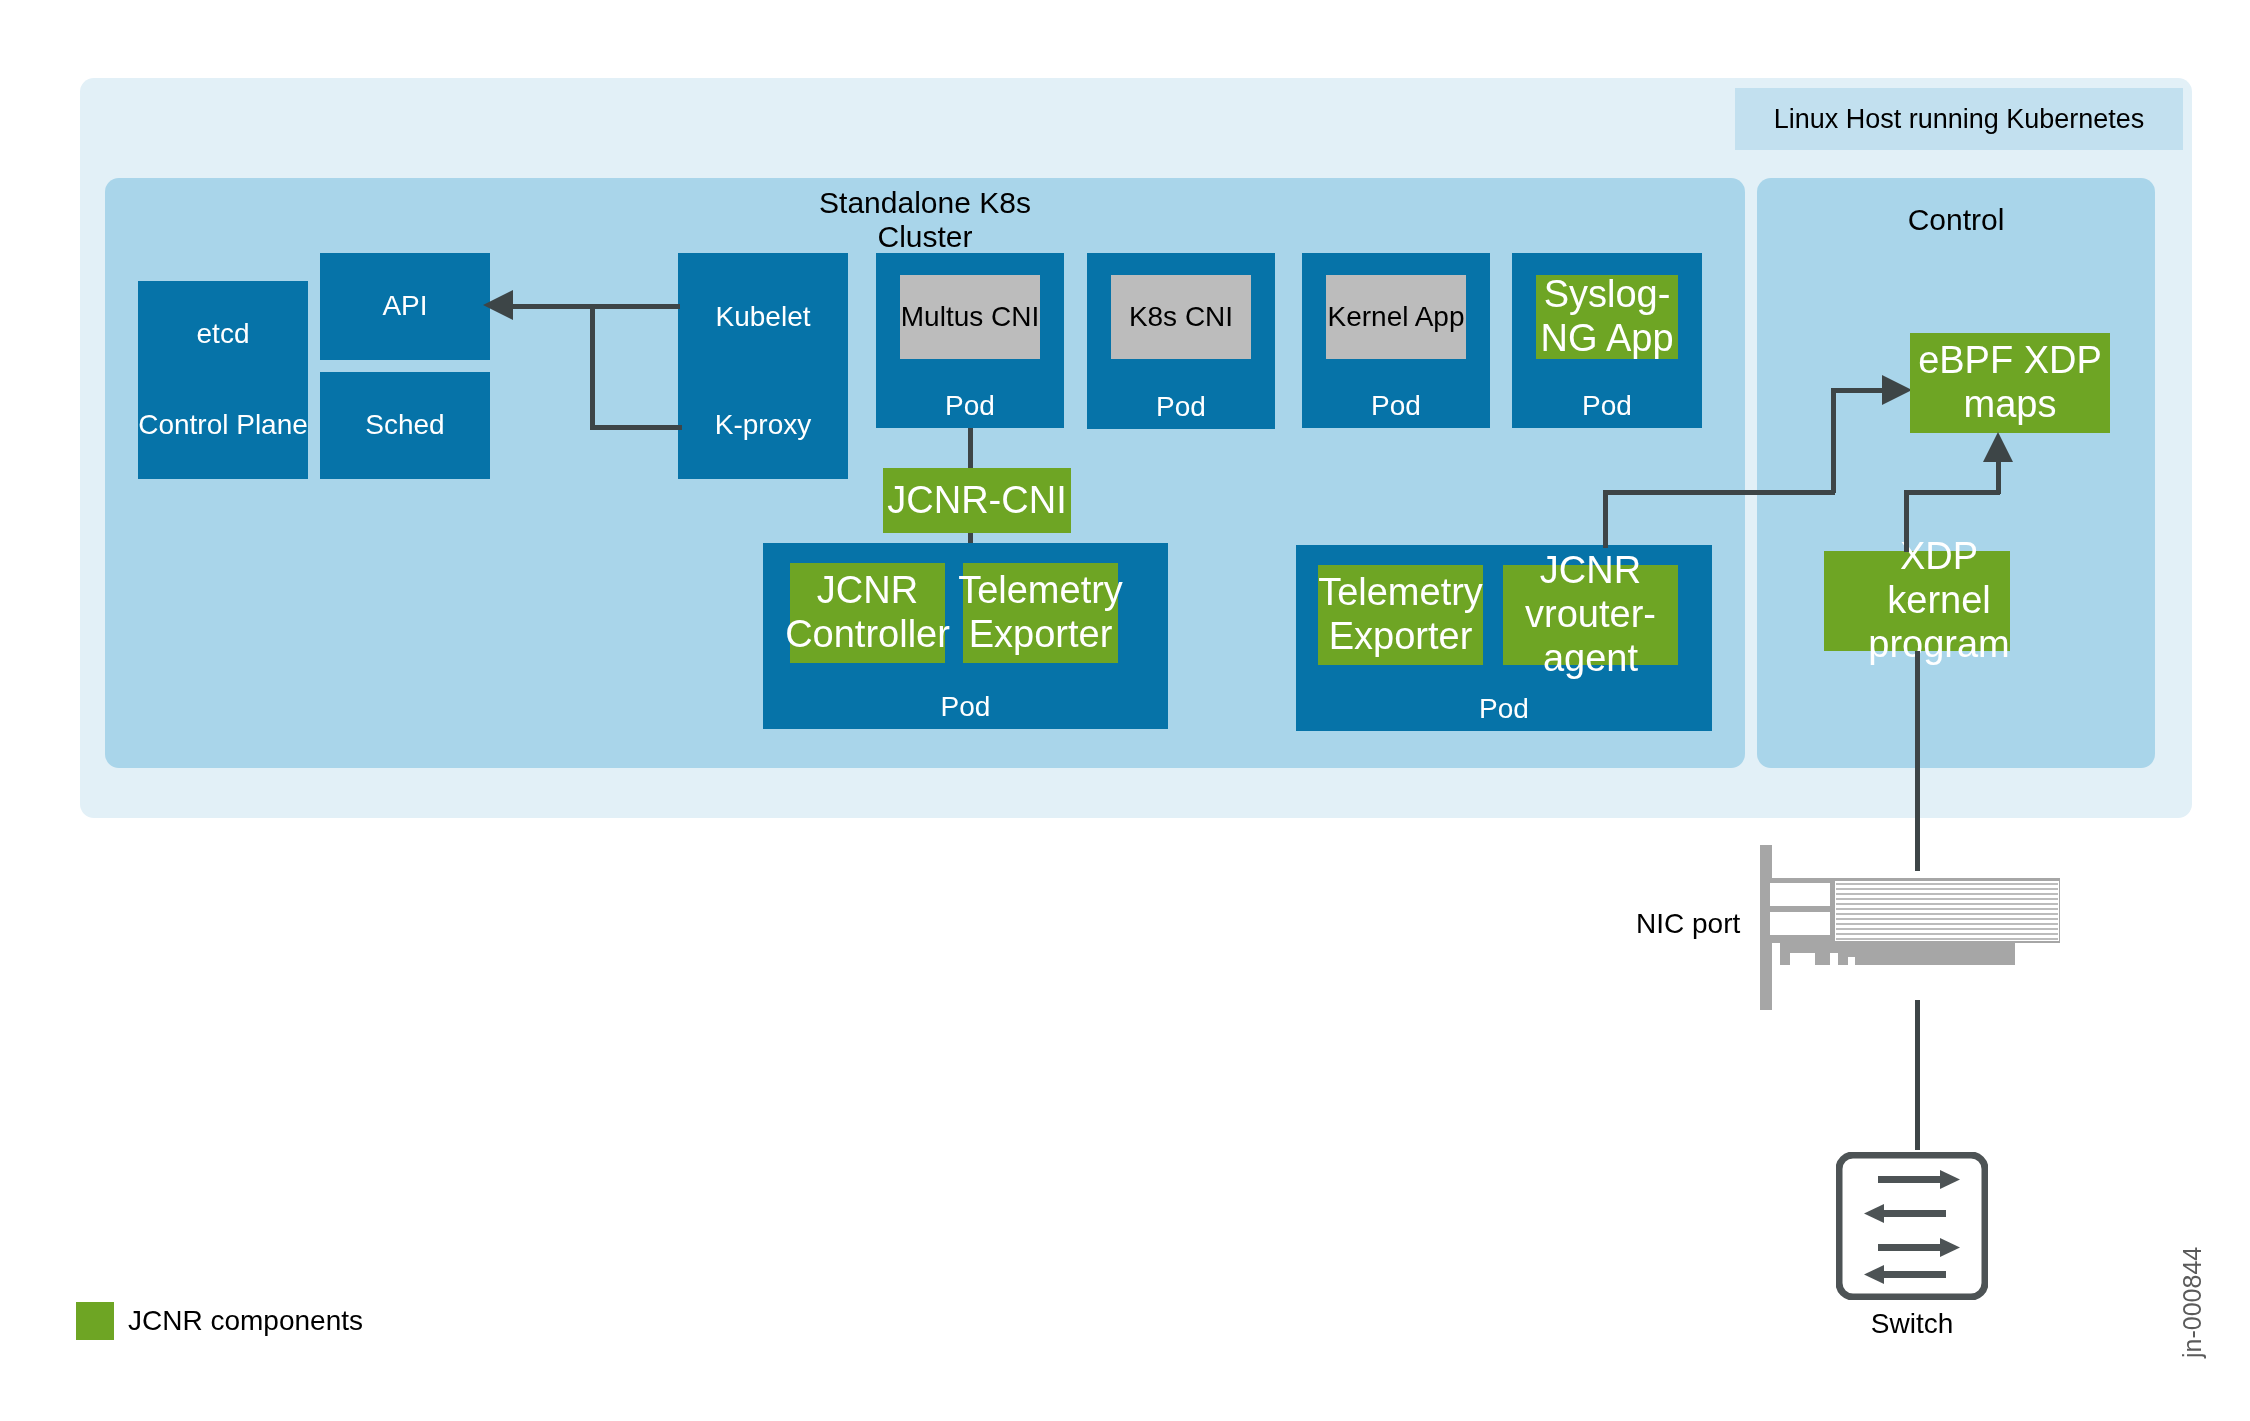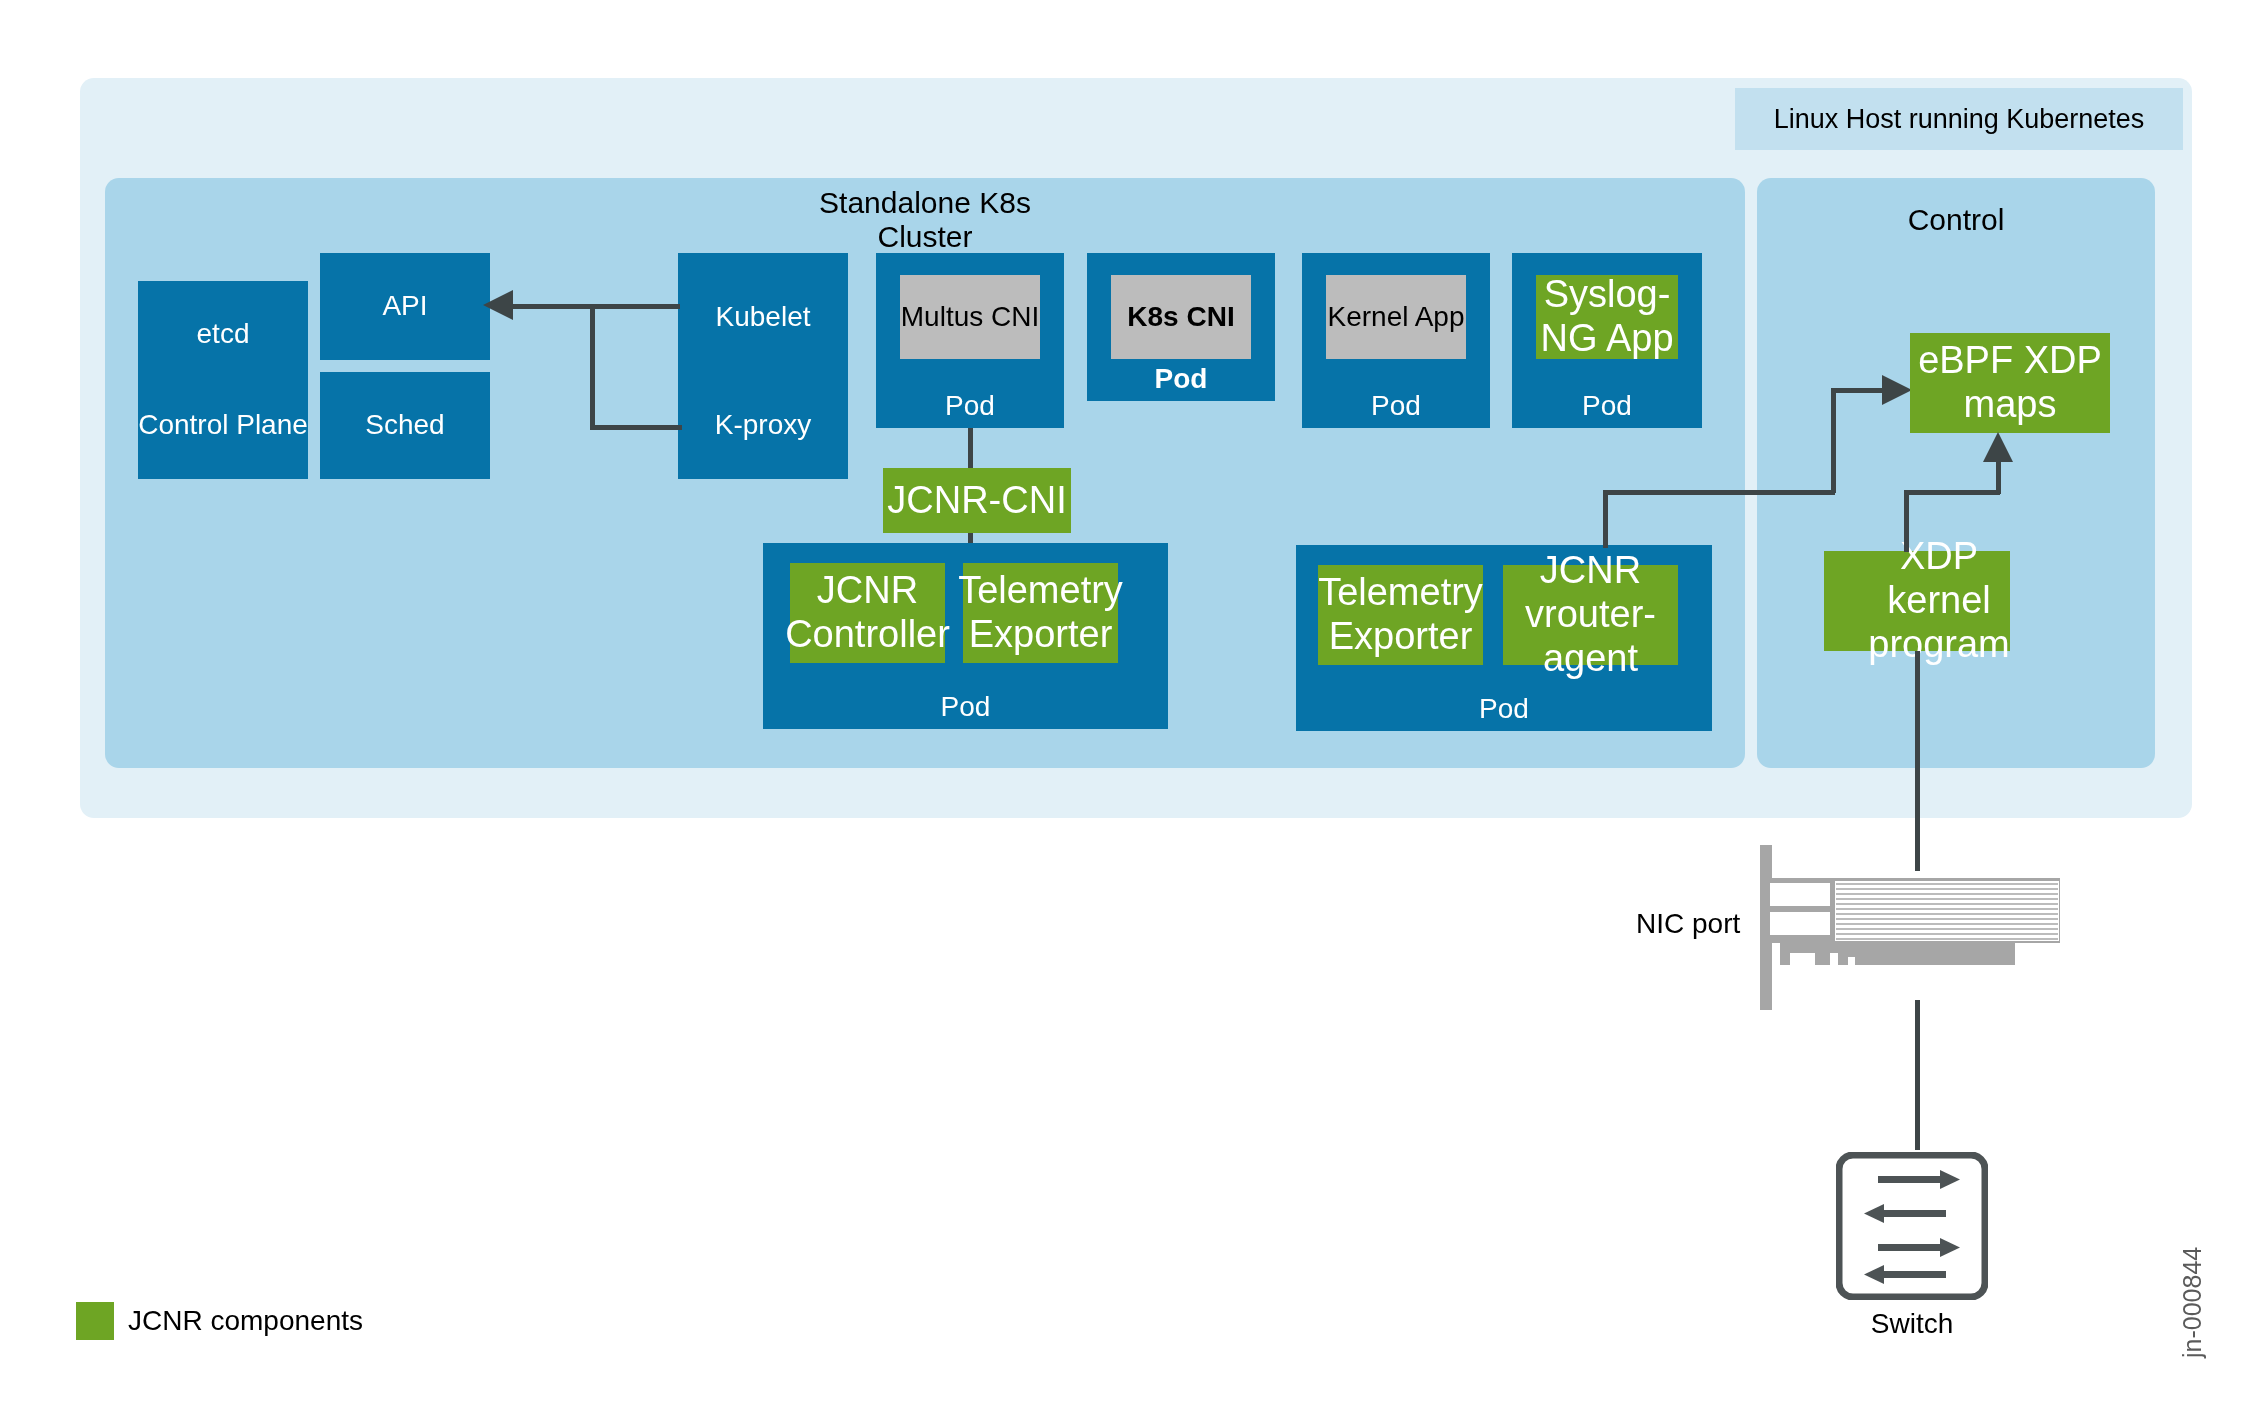--- a/index.html
+++ b/index.html
@@ -74,21 +74,21 @@
   <div class="ln lnh" style="left:590px;top:425px;width:92px;"></div>
   <svg class="arrow" style="left:483px;top:288px;width:34px;height:34px;" viewBox="0 0 34 34">
     <polygon points="0,17 30,2 30,32" fill="#3d4547"></polygon>
   </svg>
 
   <div class="pod" style="left:876px;top:253px;width:188px;height:175px;padding-left:44px;">
     <div class="box gray" style="left:24px;top:22px;width:140px;height:84px;">Multus CNI</div>
     <div class="pod-label">Pod</div>
   </div>
 
-  <div class="pod" style="left:1087px;top:253px;width:188px;height:148px;font-weight:bold;">
+  <div class="pod" style="left:1087px;top:253px;width:188px;height:176px;">
     <div class="box gray" style="left:24px;top:22px;width:140px;height:84px;">K8s CNI</div>
     <div class="pod-label">Pod</div>
   </div>
 
   <div class="pod" style="left:1302px;top:253px;width:188px;height:175px;">
     <div class="box gray" style="left:24px;top:22px;width:140px;height:84px;">Kernel App</div>
     <div class="pod-label">Pod</div>
   </div>
 
   <div class="pod" style="left:1512px;top:253px;width:190px;height:175px;">

